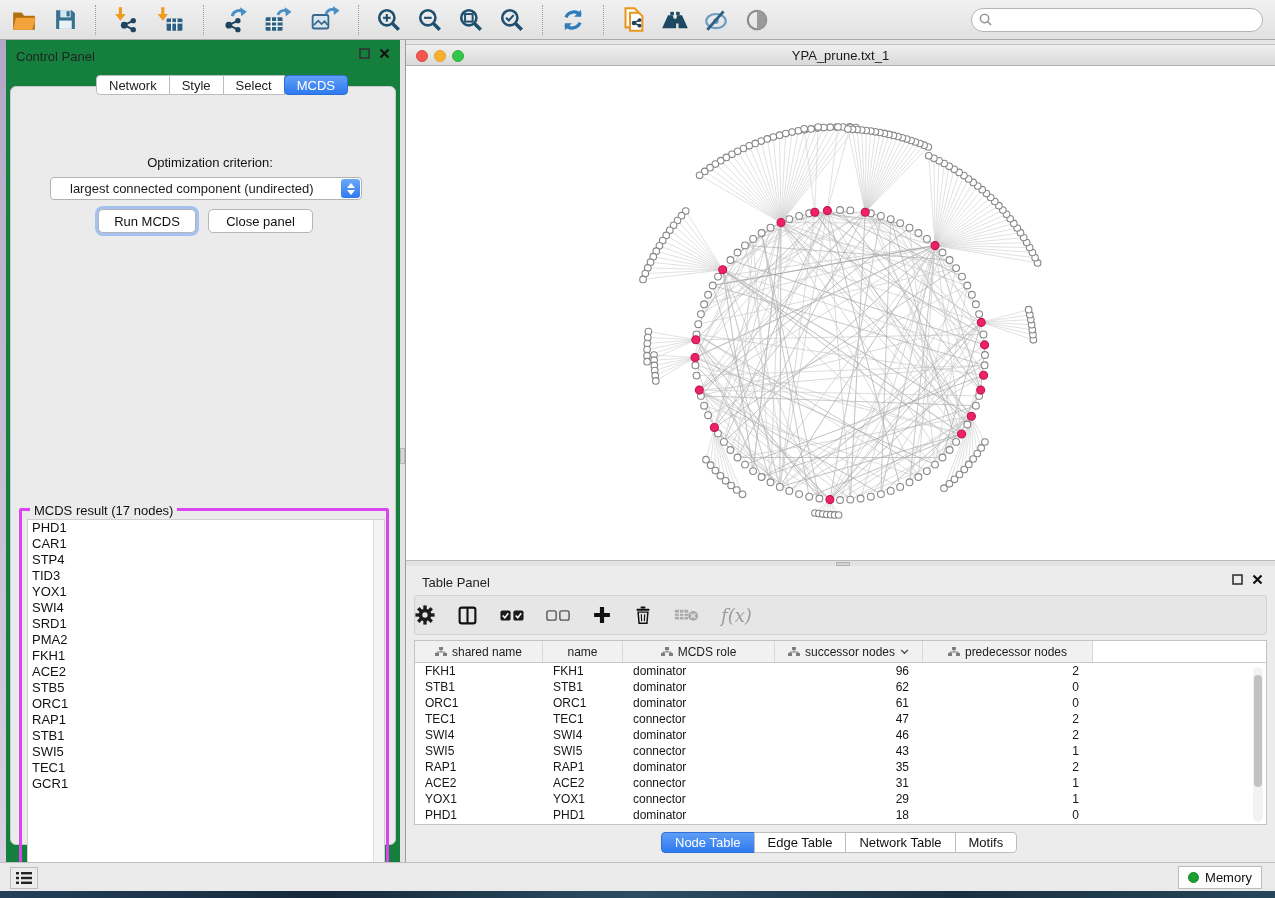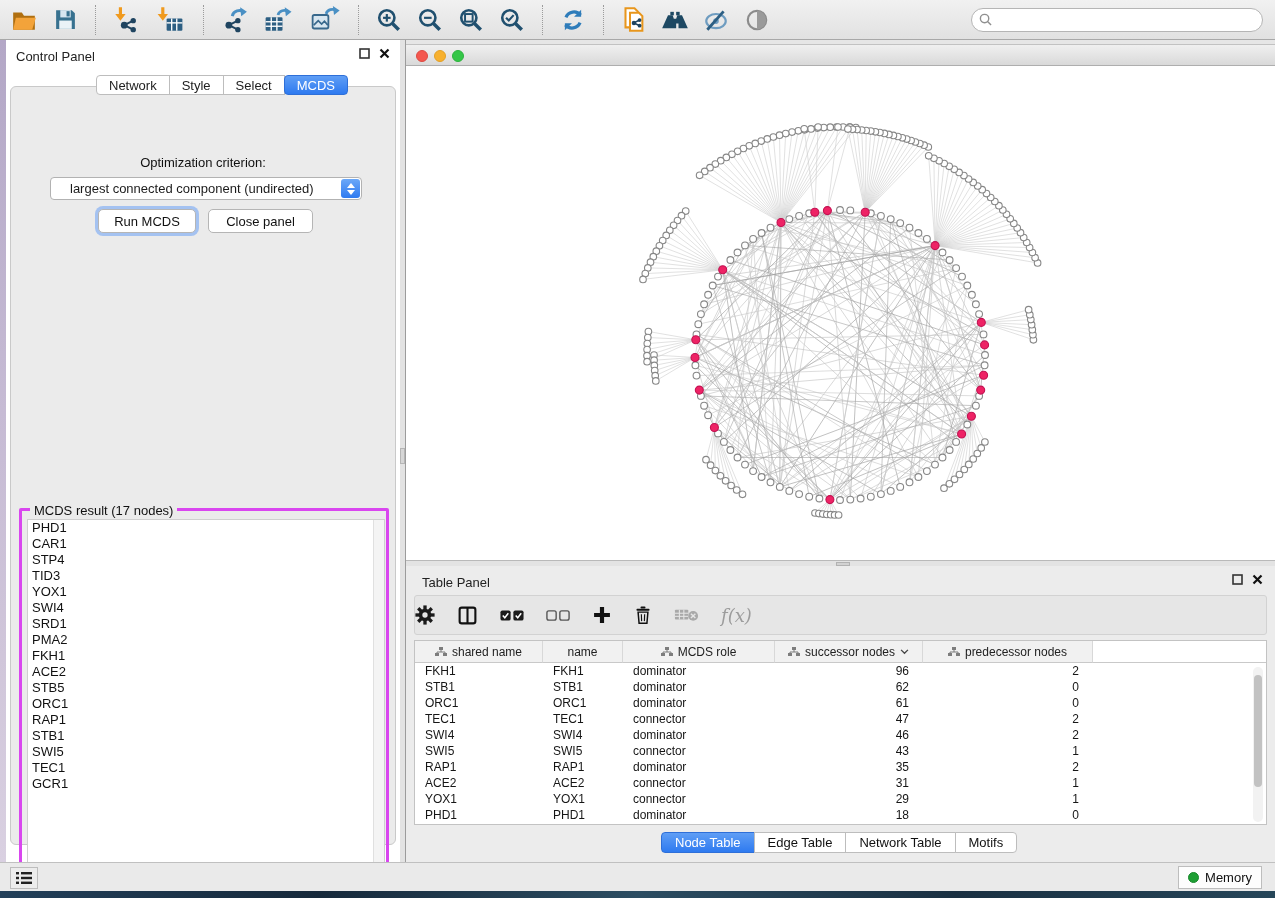--- a/index.html
+++ b/index.html
@@ -15,33 +15,33 @@
   #search-wrap { margin-left:auto; margin-right:4px; width:292px; height:24px; position:relative; }
   #search-wrap input { width:100%; height:100%; border:1px solid #b5b5b5; border-radius:12px;
     background:#fff; padding:0 10px 0 26px; font-size:12px; outline:none; }
   #search-wrap svg { position:absolute; left:8px; top:5px; }
 
   
   #left-strip { position:absolute; left:0; top:40px; width:6px; height:822px;
     background:linear-gradient(#b3a7c6,#c6bbd4 45%,#d0c6da 75%,#d9d0e1); }
 
   
-  #control-panel { position:absolute; left:6px; top:40px; width:394px; height:822px; background:#ffffff; }
+  #control-panel { position:absolute; left:6px; top:40px; width:394px; height:822px; background:#15803d; }
   .panel-head { position:absolute; left:0; top:0; width:100%; height:28px; }
   .panel-title { position:absolute; left:10px; top:9px; font-size:13px; color:#222; }
   .win-icons { position:absolute; right:10px; top:8px; display:flex; gap:9px; align-items:center; }
   .cp-tabs { position:absolute; left:74px; top:35px; display:flex; z-index:3; }
   .cp-tab { height:20px; padding:0 12px; font-size:13px; background:#fff; border:1px solid #bdbdbd;
     display:flex; align-items:center; margin-left:-1px; color:#222; }
   .cp-tab:first-child { border-radius:4px 0 0 4px; margin-left:16px; }
   .cp-tab:last-child { border-radius:0 4px 4px 0; }
   .cp-tab.selected { background:linear-gradient(#5f9ef5,#2e7af0); color:#fff; border-color:#2e6fd8; border-radius:4px; }
   .cp-content { position:absolute; left:4px; top:46px; width:386px; height:759px;
     background:#ebebeb; border:1px solid #c9c9c9; border-radius:6px; }
-  #opt-label { position:absolute; left:0; top:68px; width:100%; text-align:center; font-size:13px; color:#111; }
+  #opt-label { position:absolute; left:7px; top:68px; width:100%; text-align:center; font-size:13px; color:#111; }
   #criterion { position:absolute; left:39px; top:90px; width:312px; height:23px; background:#fff;
     border:1px solid #b2b2b2; border-radius:4px; font-size:13px; display:flex; align-items:center;
     padding-left:19px; }
   #criterion .stepper { position:absolute; right:1px; top:1px; width:19px; height:19px; border-radius:3px;
     background:linear-gradient(#6ba8f8,#2e7af0); display:flex; flex-direction:column; align-items:center; justify-content:center; gap:2px; }
   .tri-up { width:0; height:0; border-left:4px solid transparent; border-right:4px solid transparent; border-bottom:5px solid #fff; }
   .tri-dn { width:0; height:0; border-left:4px solid transparent; border-right:4px solid transparent; border-top:5px solid #fff; }
   .cp-btn { position:absolute; top:122px; height:24px; background:#fff; border:1px solid #b5b5b5;
     border-radius:5px; font-size:13px; font-family:"Liberation Sans",sans-serif; color:#111; }
   #run-btn { left:87px; width:98px; box-shadow:0 0 0 3px rgba(105,160,245,.55); }
@@ -323,20 +323,21 @@
 
 <div id="vsplitter">
     <div id="vgrip"></div>
   </div>
 
 <div id="right-region">
   <div id="net-titlebar">
     <span class="light" id="light-red"></span>
     <span class="light" id="light-yellow"></span>
     <span class="light" id="light-green"></span>
+    <div id="net-title">YPA_prune.txt_1</div>
   </div>
   <div id="net-canvas">
     <svg id="graph-svg" width="869" height="494">
         <line x1="375.0" y1="156.5" x2="577.5" y2="268.4" stroke="#a3a3a3" stroke-width="0.8" stroke-opacity="0.85"></line>
         <line x1="375.0" y1="156.5" x2="561.3" y2="219.5" stroke="#c6c6c6" stroke-width="0.8" stroke-opacity="0.85"></line>
         <line x1="375.0" y1="156.5" x2="555.6" y2="368.0" stroke="#c6c6c6" stroke-width="0.8" stroke-opacity="0.85"></line>
         <line x1="375.0" y1="156.5" x2="512.4" y2="411.0" stroke="#c6c6c6" stroke-width="0.8" stroke-opacity="0.85"></line>
         <line x1="375.0" y1="156.5" x2="347.1" y2="405.1" stroke="#a3a3a3" stroke-width="0.8" stroke-opacity="0.85"></line>
         <line x1="375.0" y1="156.5" x2="289.4" y2="299.3" stroke="#c6c6c6" stroke-width="0.8" stroke-opacity="0.85"></line>
         <line x1="375.0" y1="156.5" x2="317.9" y2="375.9" stroke="#c6c6c6" stroke-width="0.8" stroke-opacity="0.85"></line>

